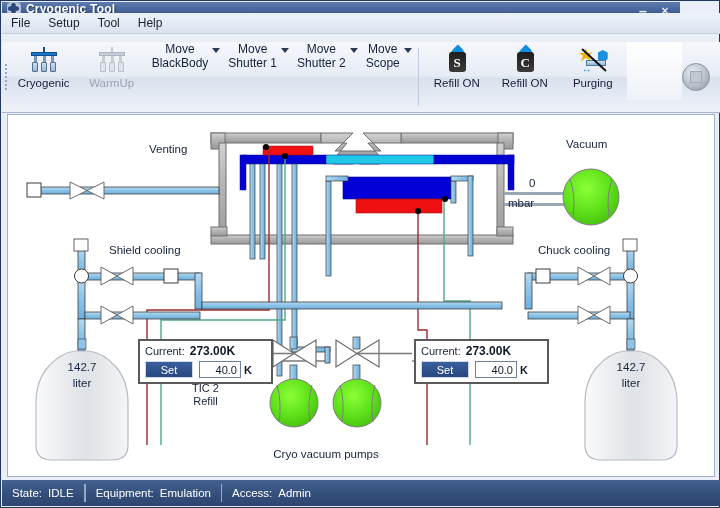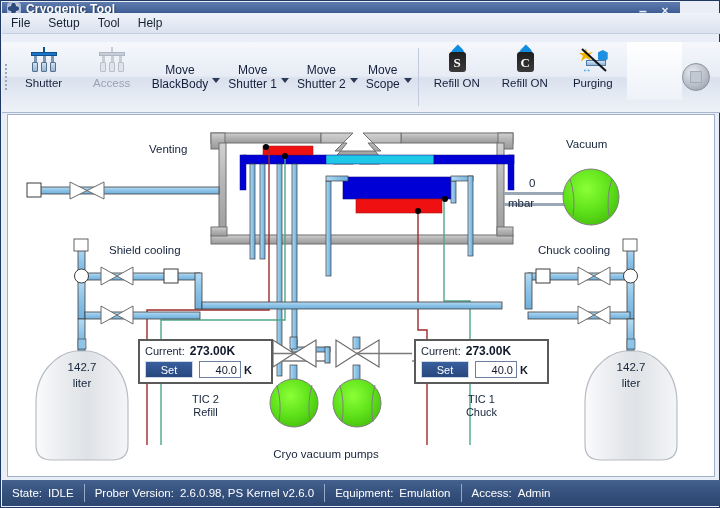--- a/index.html
+++ b/index.html
@@ -68,21 +68,21 @@
     background:repeating-linear-gradient(to bottom,#9aa7bf 0 2px,transparent 2px 4px);
   }
   .tb-sep{width:1px;margin:6px 4px;background:#c2cbdd;}
   .tb-btn{
     min-width:58px;display:flex;flex-direction:column;align-items:center;
     justify-content:flex-start;padding:4px 5px 2px 5px;cursor:default;
   }
   .tb-btn .lbl{font-size:11.5px;color:#14203a;margin-top:3px;white-space:nowrap;}
   .tb-btn.disabled .lbl{color:#9aa3b4;}
   .tb-split{
-    display:flex;align-items:center;padding:0 2px 0 6px;cursor:default;
+    display:flex;align-items:flex-start;padding:0 2px 0 6px;cursor:default;
   }
   .tb-split .lbl2{
     font-size:12px;color:#14203a;line-height:14px;text-align:center;white-space:nowrap;
   }
   .caret{
     width:0;height:0;border-left:4px solid transparent;border-right:4px solid transparent;
     border-top:5px solid #2b3a55;margin-left:4px;margin-top:6px;
   }
   .icon-box{width:30px;height:28px;position:relative;}
   
@@ -196,35 +196,35 @@
       <div class="icon-box ico-cool">
         <div class="stem"></div>
           <div class="bar"></div>
         <div class="post p1"></div>
           <div class="post p2"></div>
           <div class="post p3"></div>
         <div class="vial v1"></div>
           <div class="vial v2"></div>
           <div class="vial v3"></div>
       </div>
-      <div class="lbl">Shutter</div>
+      <div class="lbl">Cryogenic</div>
     </div>
 
     <div class="tb-btn disabled">
       <div class="icon-box ico-cool gray">
         <div class="stem"></div>
           <div class="bar"></div>
         <div class="post p1"></div>
           <div class="post p2"></div>
           <div class="post p3"></div>
         <div class="vial v1"></div>
           <div class="vial v2"></div>
           <div class="vial v3"></div>
       </div>
-      <div class="lbl">Access</div>
+      <div class="lbl">WarmUp</div>
     </div>
 
     <div class="tb-split">
       <div class="lbl2"><span>Move</span><br><span>BlackBody</span></div>
       <div class="caret"></div>
     </div>
     <div class="tb-split">
       <div class="lbl2"><span>Move</span><br><span>Shutter 1</span></div>
       <div class="caret"></div>
     </div>
@@ -493,53 +493,45 @@
       <div class="tic-row1">
         <span class="tic-cur">Current:</span>
         <span class="tic-val">273.00K</span>
       </div>
       <div class="tic-row2">
         <div class="set-btn">Set</div>
         <div class="tgt-input">40.0</div>
         <span class="tgt-unit">K</span>
       </div>
     </div>
-    <div class="tic-cap" style="left:130px;top:278px;width:135px;">
+    <div class="tic-cap" style="left:130px;top:267px;width:135px;">
       <div>TIC 2</div>
       <div>Refill</div>
     </div>
 
     <div class="tic" style="left:406px;top:224px;width:135px;">
       <div class="tic-row1">
         <span class="tic-cur">Current:</span>
         <span class="tic-val">273.00K</span>
       </div>
       <div class="tic-row2">
         <div class="set-btn">Set</div>
         <div class="tgt-input">40.0</div>
         <span class="tgt-unit">K</span>
       </div>
     </div>
-    <div class="tic-cap" style="left:406px;top:278px;width:135px;">
-      <div>TIC 1</div>
-      <div>Chuck</div>
-    </div>
 
   </div>
 
   <div class="statusbar">
     <div class="sb-cell">
       <span class="sb-key">State:</span>
       <span class="sb-val">IDLE</span>
     </div>
     <div class="sb-div"></div>
-    <div class="sb-cell">
-      <span class="sb-key">Prober Version:</span>
-      <span class="sb-val">2.6.0.98, PS Kernel v2.6.0</span>
-    </div>
     <div class="sb-div"></div>
     <div class="sb-cell">
       <span class="sb-key">Equipment:</span>
       <span class="sb-val">Emulation</span>
     </div>
     <div class="sb-div"></div>
     <div class="sb-cell">
       <span class="sb-key">Access:</span>
       <span class="sb-val">Admin</span>
     </div>

